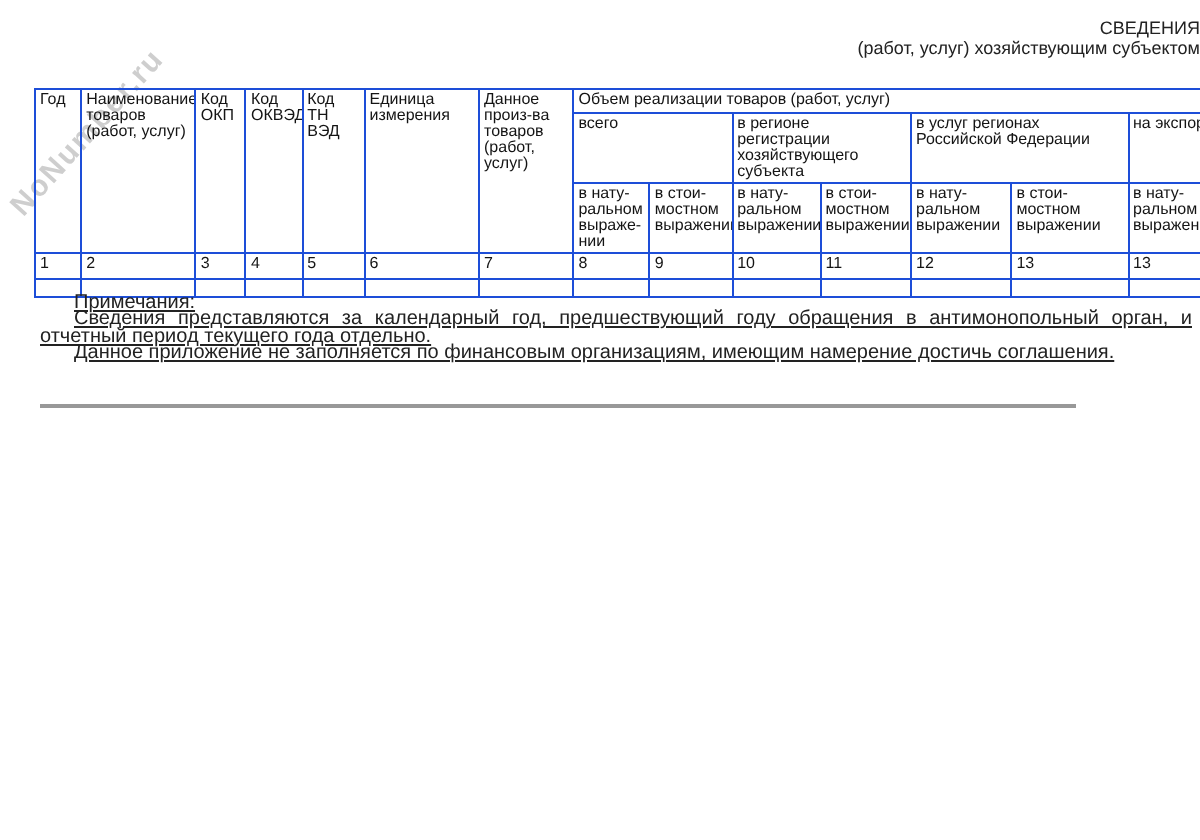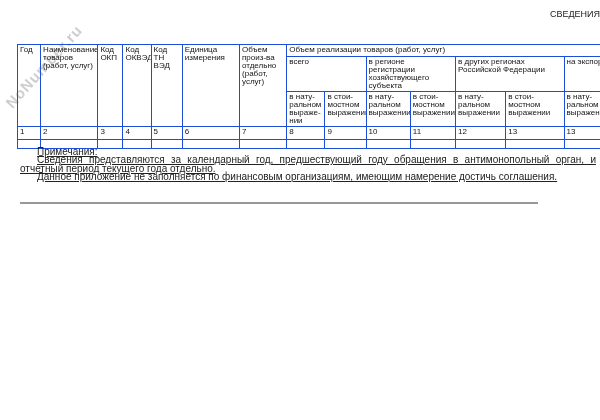--- a/index.html
+++ b/index.html
@@ -66,20 +66,21 @@
 </style>
 </head>
 <body>
 
 <div class="page">
 
   <div class="watermark">NoNumber.ru</div>
 
   <div class="title-block">
     <div>СВЕДЕНИЯ</div>
+    <div>(работ, услуг) хозяйствующим субъектом</div>
   </div>
 
   <table class="form">
     <colgroup>
       <col style="width:23px">
         <col style="width:57px">
         <col style="width:25px">
       <col style="width:28px">
         <col style="width:31px">
         <col style="width:57px">
@@ -93,27 +94,27 @@
         <col style="width:62px">
     </colgroup>
     <tbody>
         <tr class="rA">
       <td rowspan="3">Год</td>
       <td rowspan="3">Наименование товаров (работ, услуг)</td>
       <td rowspan="3">Код ОКП</td>
       <td rowspan="3">Код ОКВЭД</td>
       <td rowspan="3">Код ТН ВЭД</td>
       <td rowspan="3">Единица измерения</td>
-      <td rowspan="3">Объем произ-ва отдельно (работ, услуг)</td>
+      <td rowspan="3">Данное произ-ва товаров (работ, услуг)</td>
       <td colspan="7">Объем реализации товаров (работ, услуг)</td>
     </tr>
     <tr class="rB">
       <td colspan="2">всего</td>
       <td colspan="2">в регионе регистрации хозяйствующего субъекта</td>
-      <td colspan="2">в других регионах Российской Федерации</td>
+      <td colspan="2">в услуг регионах Российской Федерации</td>
       <td>на экспорт</td>
     </tr>
     <tr class="rC">
       <td class="pre">в нату-
 ральном
 выраже-
 нии</td>
       <td class="pre">в стои-
 мостном
 выражении</td>

